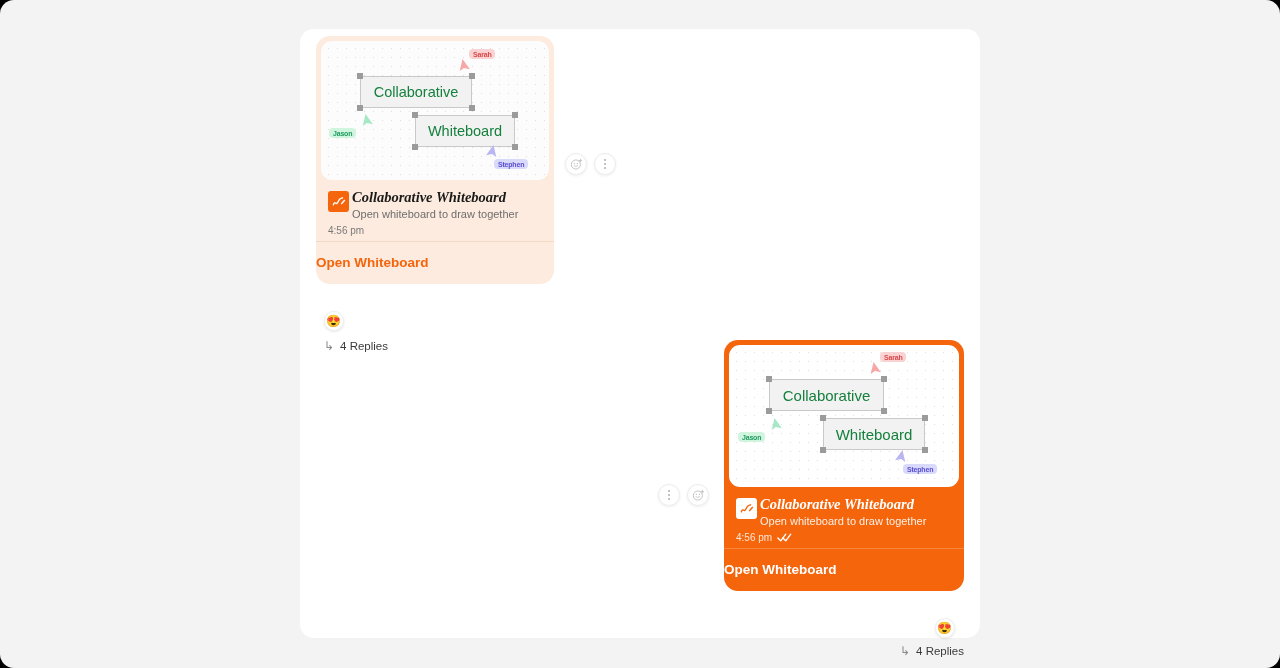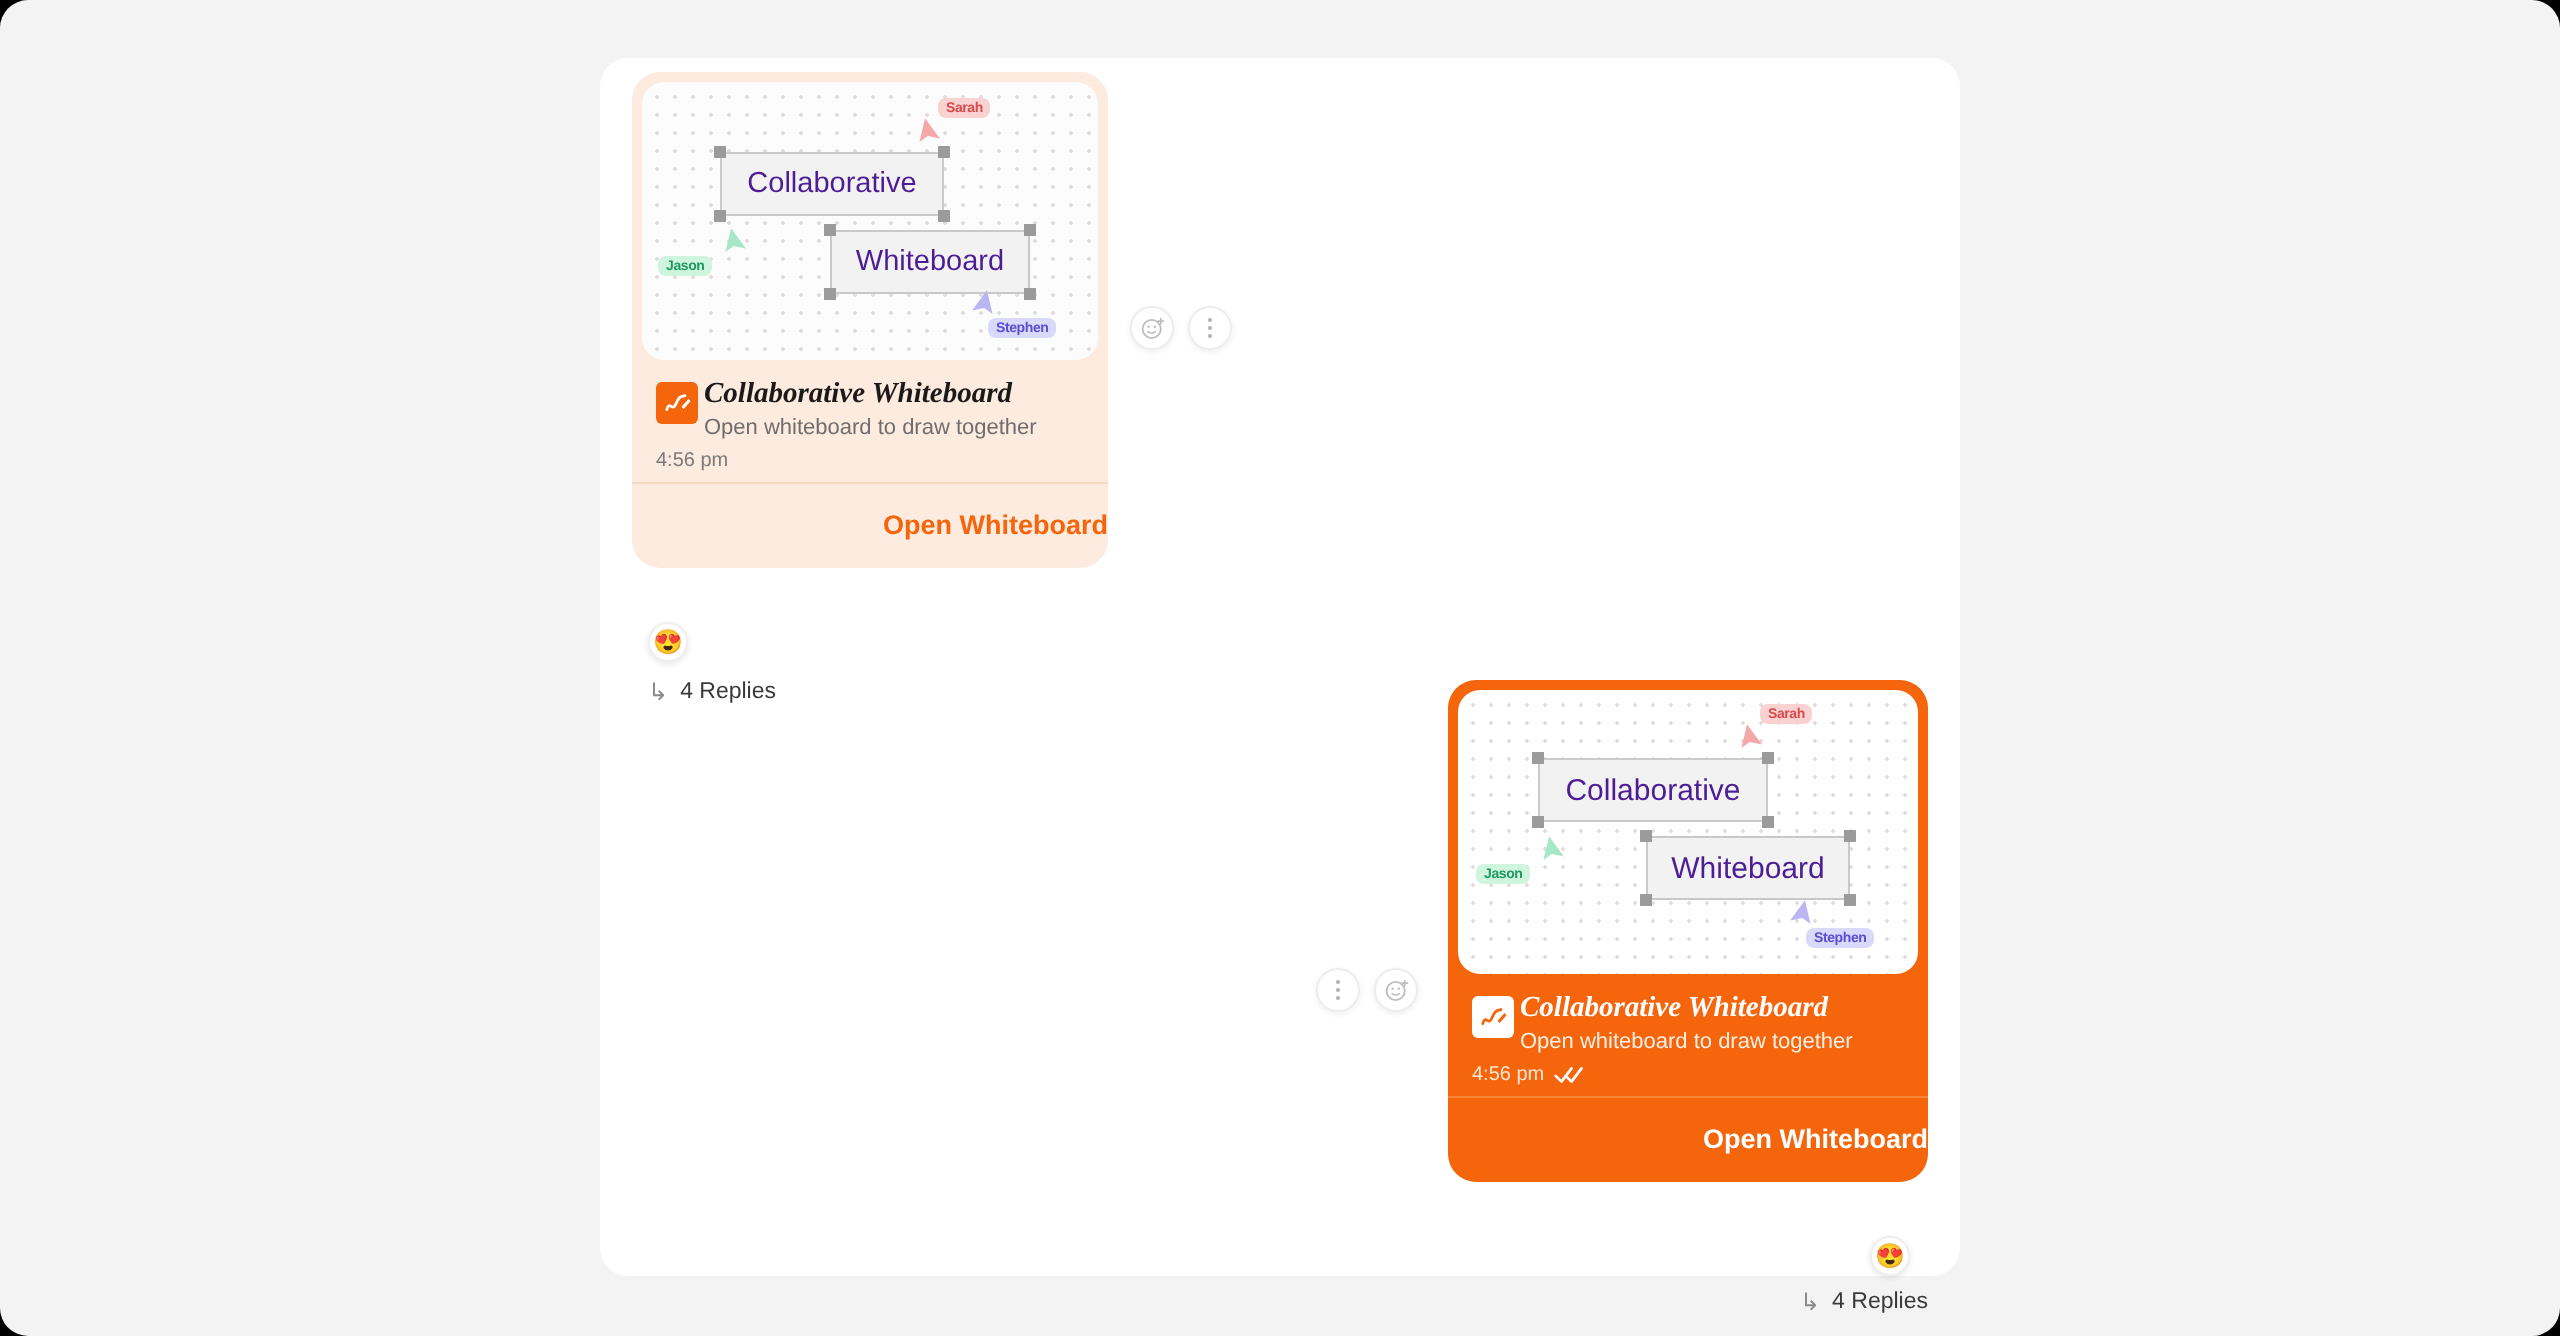--- a/index.html
+++ b/index.html
@@ -54,21 +54,21 @@
     border-radius: 11px;
     background-color: #FFFFFF;
   }
 
   
   .tbox {
     position: absolute;
     background: #F2F2F2;
     border: 1px solid #C9C9C9;
     display: flex; align-items: center; justify-content: center;
-    color: #4c1d95;
+    color: #15803d;
     font-family: "Liberation Sans", sans-serif;
   }
   .tbox span { white-space: nowrap; }
   .handle {
     position: absolute;
     width: 6px; height: 6px;
     background: #9B9B9B;
   }
   .handle.tl { left: -4px; top: -4px; }
   .handle.tr { right: -4px; top: -4px; }
@@ -115,21 +115,21 @@
   .incoming .card-sub   { color: #6E6E6E; }
   .incoming .card-meta  { color: #7A7A7A; }
   .outgoing .card-title { color: #FFFFFF; }
   .outgoing .card-sub   { color: #FFEFE4; }
   .outgoing .card-meta  { color: #FFE6D4; }
 
   .divider { height: 1px; background: #F2D9C4; }
   .outgoing .divider { background: #F9853D; }
 
   .cta {
-    text-align: right;
+    text-align: left;
     font-size: 13.5px;
     font-weight: bold;
     padding: 13px 0 14px 0;
     cursor: pointer;
   }
   .incoming .cta { color: #F4650C; }
   .outgoing .cta { color: #FFFFFF; }
 
   
   .reaction {

